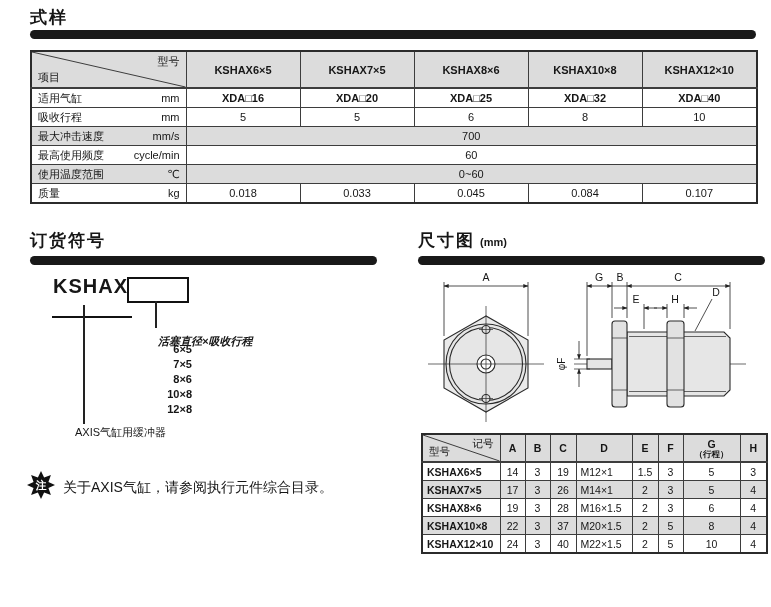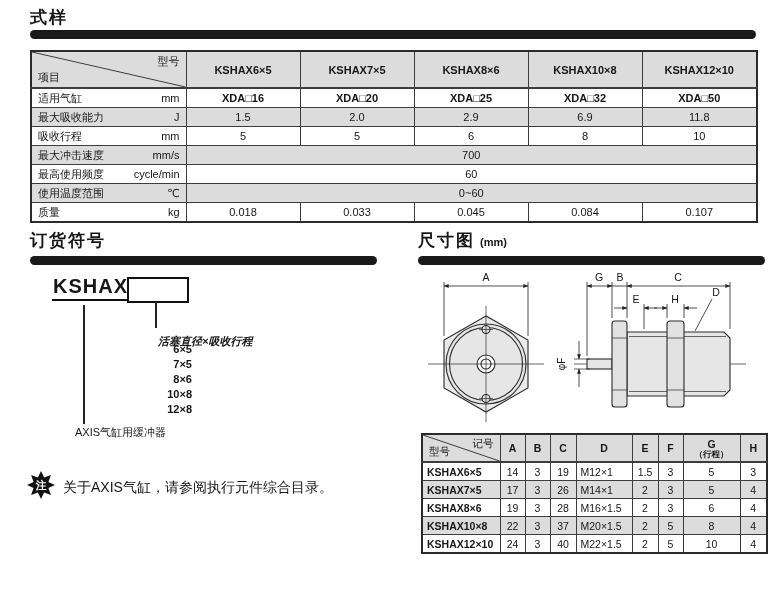--- a/index.html
+++ b/index.html
@@ -21,21 +21,21 @@
   .diag{position:absolute;left:0;top:0;width:100%;height:100%;}
   .lblwrap{display:flex;justify-content:space-between;align-items:center;padding:0 4px;}
   
   table.dim{position:absolute;left:421px;top:433px;width:345px;font-size:10.5px;border:2px solid #2b2b2b;}
   .dim td{border:1px solid #3d3d3d;text-align:center;padding:0 2px;height:17px;white-space:nowrap;overflow:hidden;margin-left:48px;}
   .dim tr.hdr td{height:26px;border-bottom-width:2px;}
   .dim .ta-l{text-align:left;padding-left:4px;}
   .gsub{font-size:8.5px;line-height:8px;display:block;}
   
   .abs{position:absolute;}
-  .kshax{font-size:20px;font-weight:bold;letter-spacing:1px;border-bottom:2px solid #111;padding:0 4px 1px 1px;}
+  .kshax{font-size:20px;font-weight:bold;letter-spacing:1px;border-bottom:2px solid #111;padding:0 4px 18px 1px;}
   .obox{border:2px solid #111;width:58px;height:22px;background:#fff;}
   .vline{position:absolute;width:1.5px;background:#222;}
   .optlabel{font-size:11px;font-weight:bold;white-space:nowrap;}
   .optitem{font-size:11px;font-weight:bold;text-align:right;width:36px;line-height:15px;}
   .series{font-size:11px;white-space:nowrap;}
   .notetext{font-size:14px;white-space:nowrap;}
   svg text{font-family:"Liberation Sans","DejaVu Sans",sans-serif;}
 </style>
 </head>
 <body>
@@ -73,34 +73,21 @@
       <td>
             <div class="lblwrap">
               <span>适用气缸</span>
               <span>mm</span>
             </div>
           </td>
       <td class="b">XDA□16</td>
       <td class="b">XDA□20</td>
       <td class="b">XDA□25</td>
       <td class="b">XDA□32</td>
-      <td class="b">XDA□50</td>
-    </tr>
-    <tr>
-      <td class="gray">
-            <div class="lblwrap">
-              <span>最大吸收能力</span>
-              <span>J</span>
-            </div>
-          </td>
-      <td class="gray">1.5</td>
-      <td class="gray">2.0</td>
-      <td class="gray">2.9</td>
-      <td class="gray">6.9</td>
-      <td class="gray">11.8</td>
+      <td class="b">XDA□40</td>
     </tr>
     <tr>
       <td>
             <div class="lblwrap">
               <span>吸收行程</span>
               <span>mm</span>
             </div>
           </td>
       <td>5</td>
       <td>5</td>

